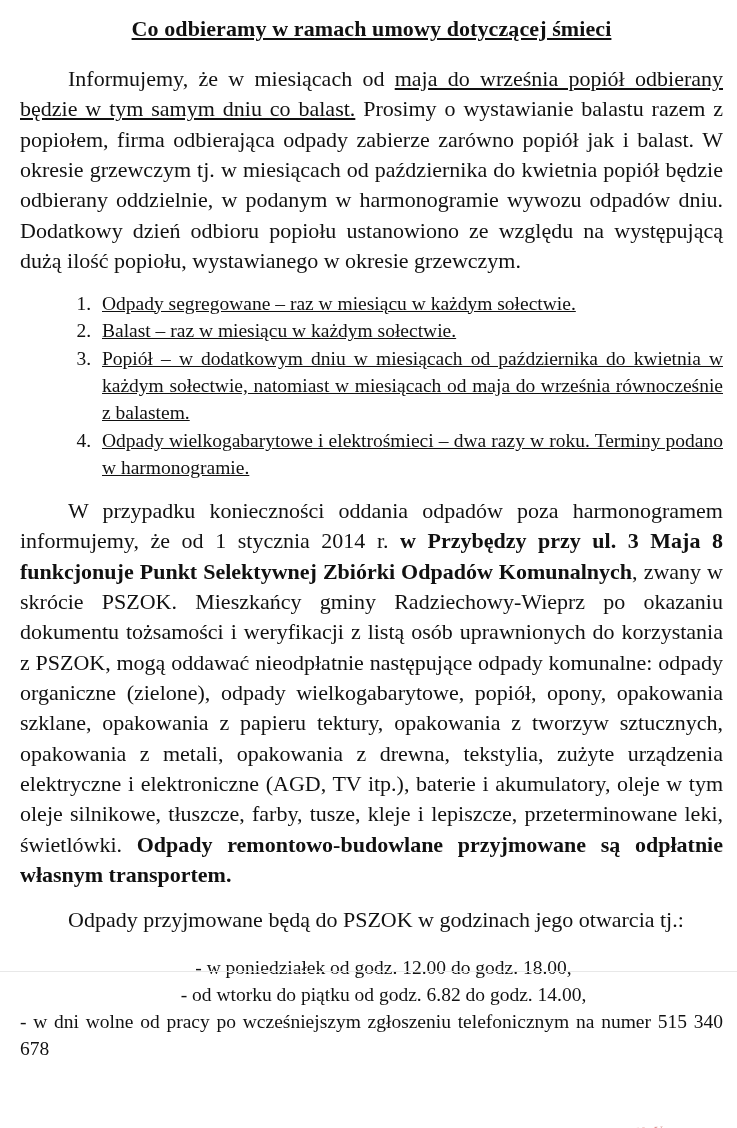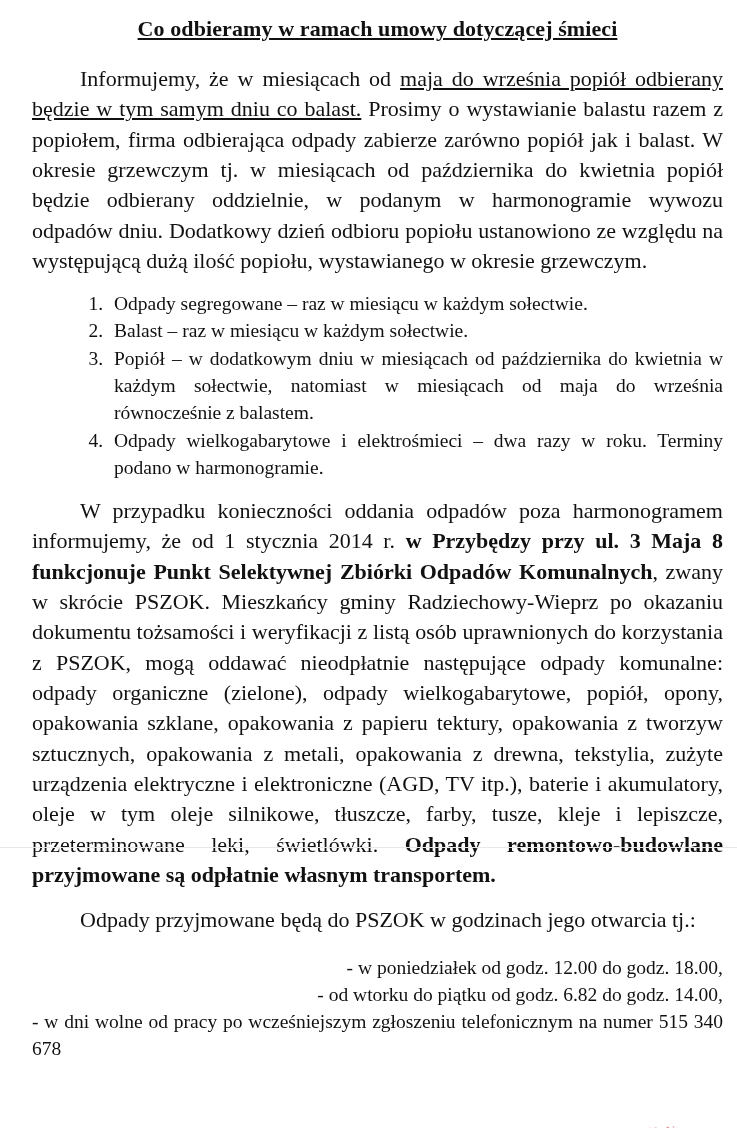--- a/index.html
+++ b/index.html
@@ -11,22 +11,22 @@
     width: 737px;
     height: 1128px;
     position: relative;
     font-family: "Liberation Serif", "DejaVu Serif", serif;
     color: #111111;
     overflow: hidden;
   }
   .page {
     box-sizing: border-box;
     width: 737px;
-    height: 848px;
-    padding: 10px 14px 0 32px;
+    height: 972px;
+    padding: 10px 14px 0 20px;
     position: relative;
   }
   .doc-title {
     text-align: center;
     font-size: 22px;
     font-weight: bold;
     text-decoration: underline;
     margin: 6px 0 22px 0;
     letter-spacing: 0.1px;
   }
@@ -43,36 +43,37 @@
     text-decoration: underline;
   }
   .b {
     font-weight: bold;
   }
   ol.items {
     font-size: 19.5px;
     line-height: 1.38;
     margin: 0 0 14px 0;
     padding-left: 76px;
+    text-decoration: underline;
   }
   ol.items li {
     text-align: justify;
     margin-bottom: 1px;
     padding-left: 6px;
   }
   .hours-block {
     font-size: 19.5px;
     line-height: 1.38;
     margin: 0;
   }
   .hours-line {
     text-align: justify;
   }
   .no-justify {
-    text-align: right;
+    text-align: center;
     margin-left: 24px;
   }
   .signature-area {
     position: relative;
     height: 150px;
     margin-top: 46px;
   }
   .stamp-text {
     position: absolute;
     left: 492px;

